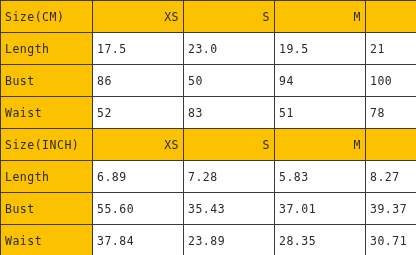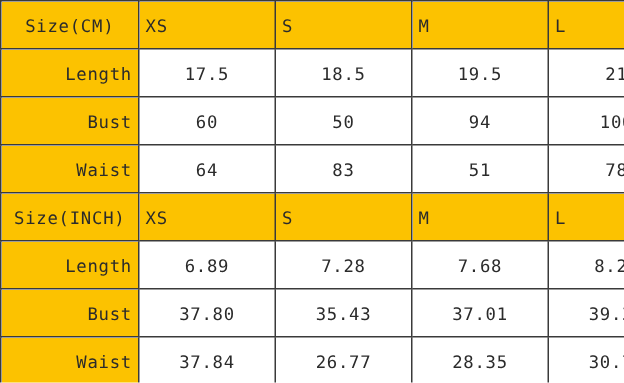--- a/index.html
+++ b/index.html
@@ -26,35 +26,35 @@
     font-size: 11.5px;
     color: #2b2b2b;
     letter-spacing: 0.5px;
     white-space: nowrap;
     overflow: hidden;
   }
   
   .col-label {
     width: 83px;
     background: #FCC200;
-    text-align: right;
+    text-align: left;
     padding-left: 5px;
   }
   .col-data {
     width: 82px;
     background: #ffffff;
-    text-align: center;
+    text-align: left;
   }
   
   tr.header-row td {
     background: #FCC200;
-    text-align: left;
+    text-align: right;
   }
   tr.header-row td.col-label {
-    text-align: center;
+    text-align: left;
   }
   .unit-label {
     font-size: 11.5px;
   }
 </style>
 </head>
 <body>
 
 <table class="size-chart">
   <tbody>
@@ -63,66 +63,66 @@
       <td class="col-label unit-label">Size(CM)</td>
       <td class="col-data">XS</td>
       <td class="col-data">S</td>
       <td class="col-data">M</td>
       <td class="col-data">L</td>
     </tr>
 
     <tr>
       <td class="col-label">Length</td>
       <td class="col-data">17.5</td>
-      <td class="col-data">18.5</td>
+      <td class="col-data">23.0</td>
       <td class="col-data">19.5</td>
       <td class="col-data">21</td>
     </tr>
 
     <tr>
       <td class="col-label">Bust</td>
-      <td class="col-data">60</td>
+      <td class="col-data">86</td>
       <td class="col-data">50</td>
       <td class="col-data">94</td>
       <td class="col-data">100</td>
     </tr>
 
     <tr>
       <td class="col-label">Waist</td>
-      <td class="col-data">64</td>
+      <td class="col-data">52</td>
       <td class="col-data">83</td>
       <td class="col-data">51</td>
       <td class="col-data">78</td>
     </tr>
 
     <tr class="header-row">
       <td class="col-label unit-label">Size(INCH)</td>
       <td class="col-data">XS</td>
       <td class="col-data">S</td>
       <td class="col-data">M</td>
       <td class="col-data">L</td>
     </tr>
 
     <tr>
       <td class="col-label">Length</td>
       <td class="col-data">6.89</td>
       <td class="col-data">7.28</td>
-      <td class="col-data">7.68</td>
+      <td class="col-data">5.83</td>
       <td class="col-data">8.27</td>
     </tr>
 
     <tr>
       <td class="col-label">Bust</td>
-      <td class="col-data">37.80</td>
+      <td class="col-data">55.60</td>
       <td class="col-data">35.43</td>
       <td class="col-data">37.01</td>
       <td class="col-data">39.37</td>
     </tr>
 
     <tr>
       <td class="col-label">Waist</td>
       <td class="col-data">37.84</td>
-      <td class="col-data">26.77</td>
+      <td class="col-data">23.89</td>
       <td class="col-data">28.35</td>
       <td class="col-data">30.71</td>
     </tr>
   </tbody>
 </table>
 
 </body></html>

